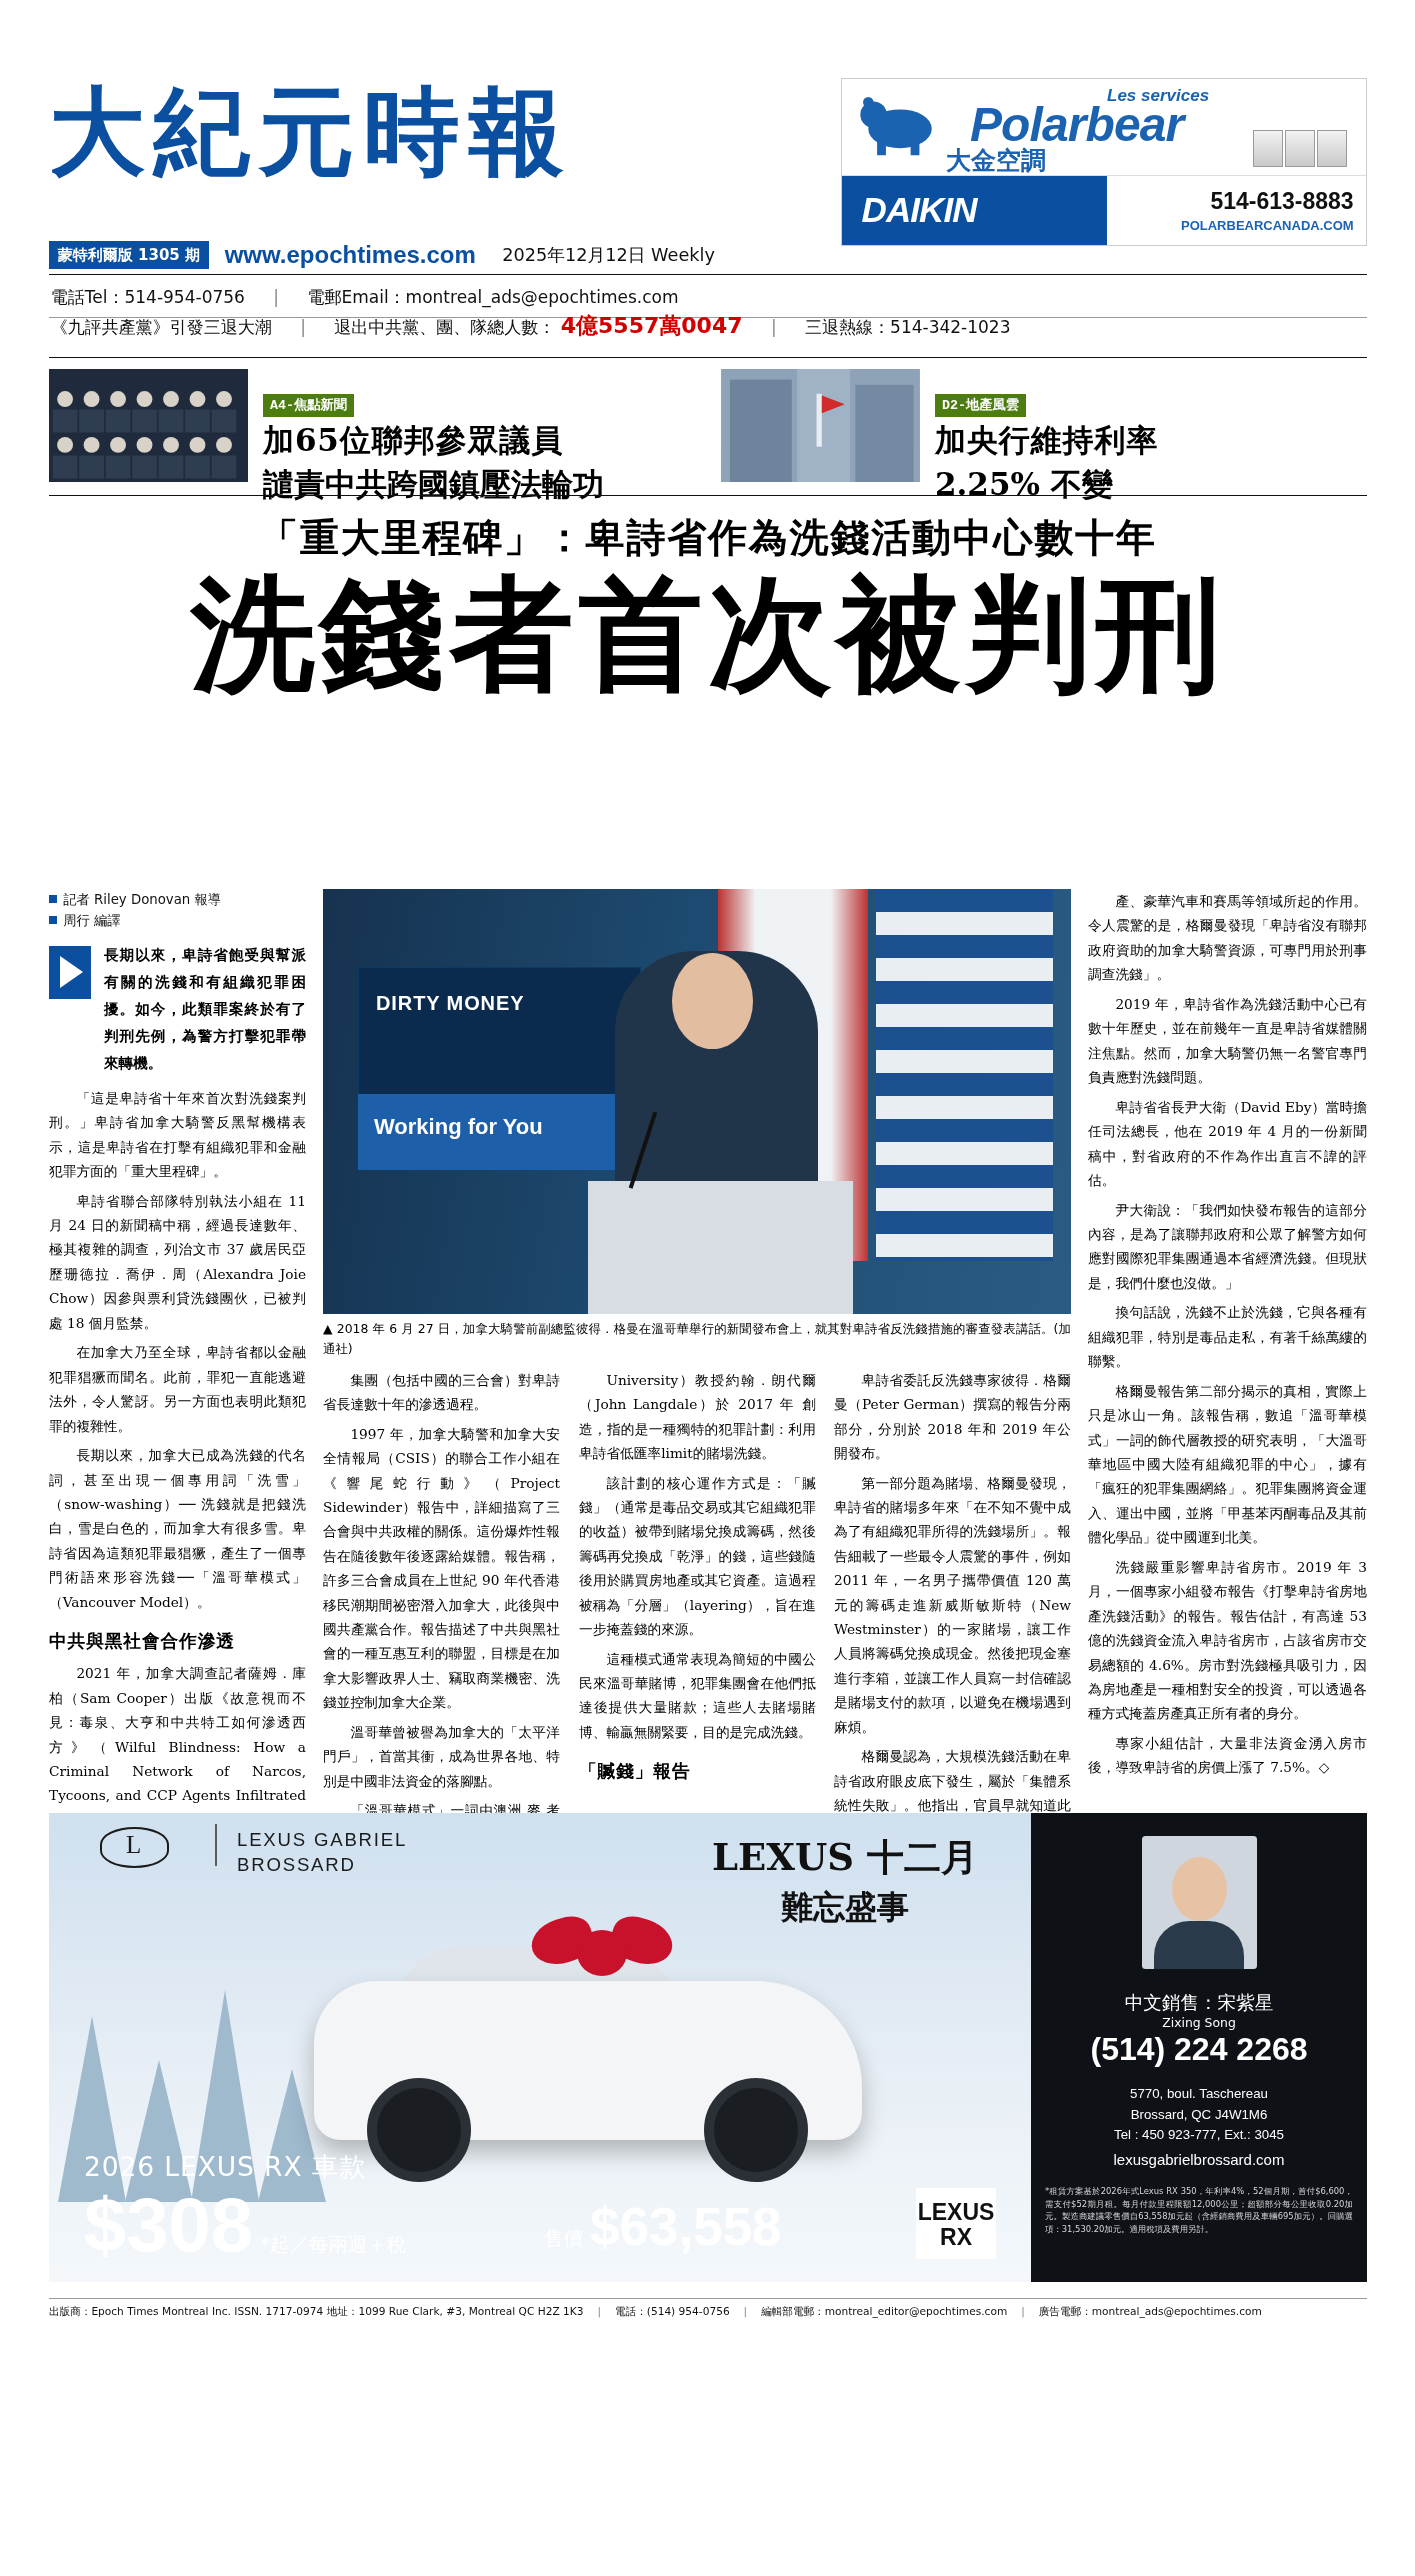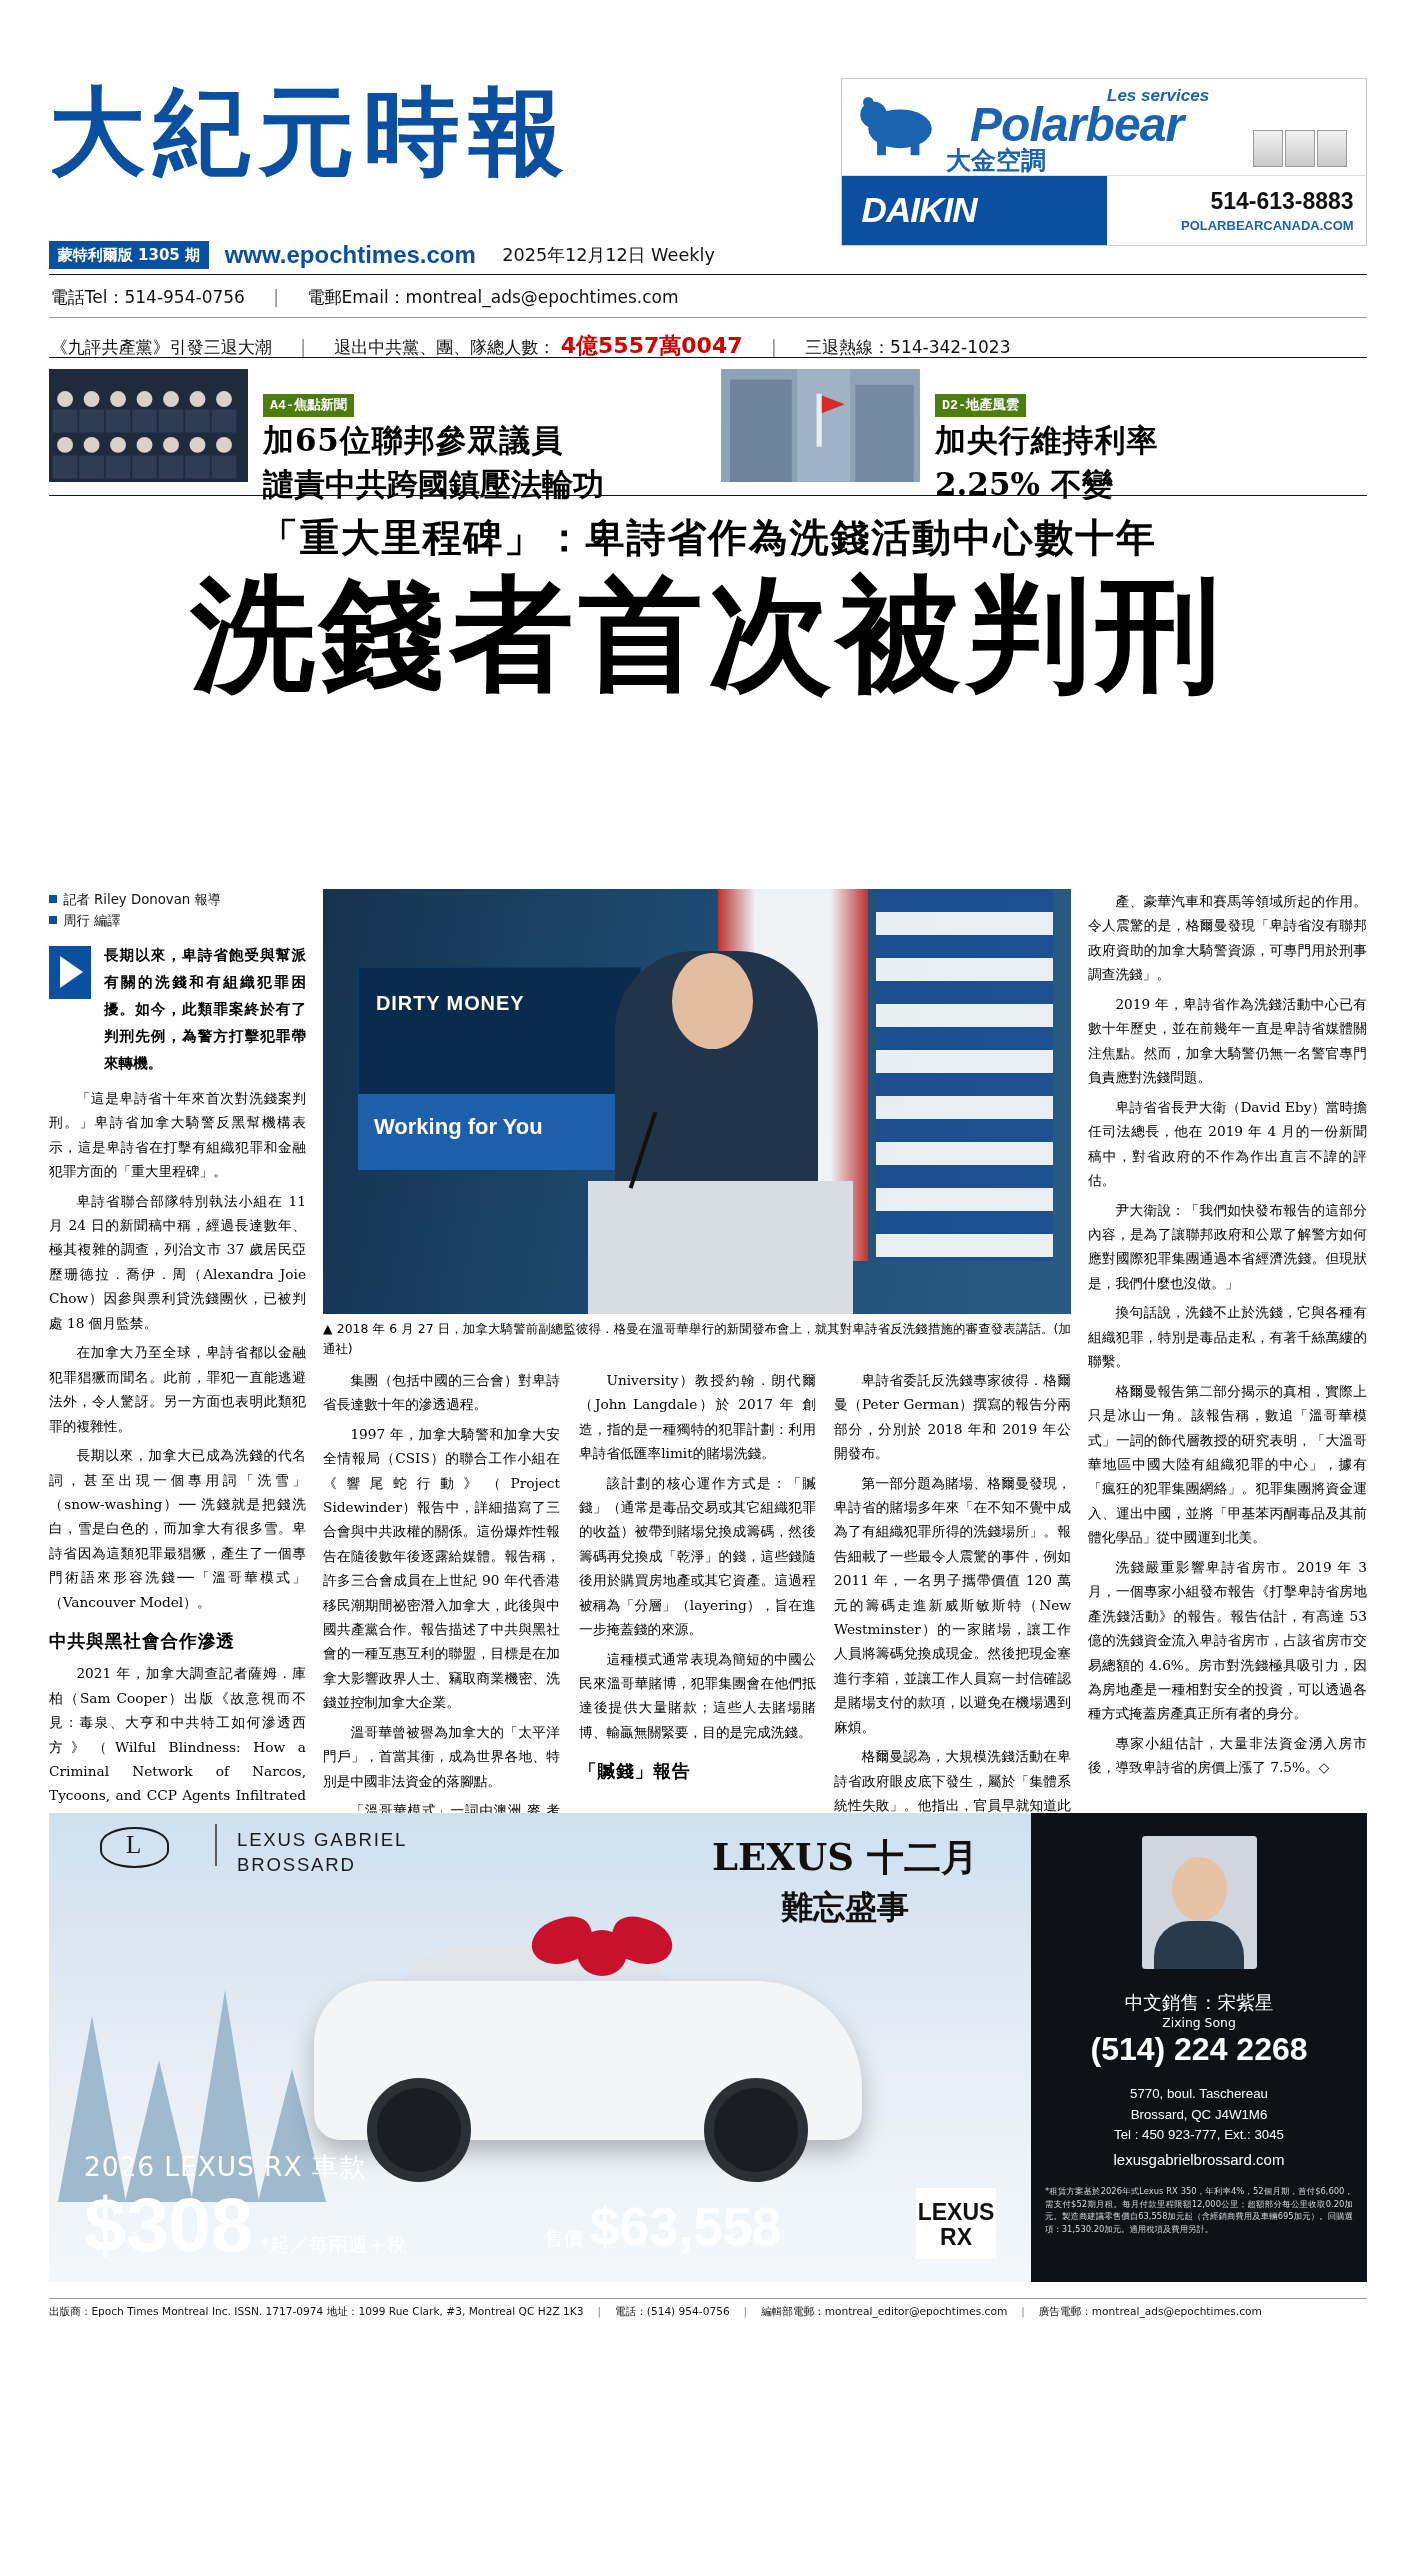--- a/index.html
+++ b/index.html
@@ -91,21 +91,21 @@
   .rule { border-top:0.9px solid #111; }
   .rule-thin { border-top:0.9px solid #999; }
   .bar-row {
     position:absolute; left:0; width:1318px;
     font-family:"DejaVu Sans", sans-serif;
     font-size:17px; color:#111;
     padding:6.2px 1.8px;
   }
   .bar-row .sep { color:#888; padding:0 23px; }
   .r1 { top:280px; }
-  .r2 { top:325px; }
+  .r2 { top:305px; }
   .big-num { font-family:"DejaVu Sans", sans-serif; font-weight:700; font-size:22px; color:#d40000; }
 
   
   .teasers { position:absolute; left:0; top:364px; width:1318px; height:124px; }
   .teaser { position:absolute; top:0; height:124px; }
   .t1 { left:0; width:655px; }
   .t2 { left:672px; width:646px; }
   .t-thumb { position:absolute; left:0; top:5.3px; width:199px; height:113px; overflow:hidden; background:#213045; }
   .t-thumb.b { background:linear-gradient(170deg,#b9c6d4,#8fa3b8); }
   .tag {

